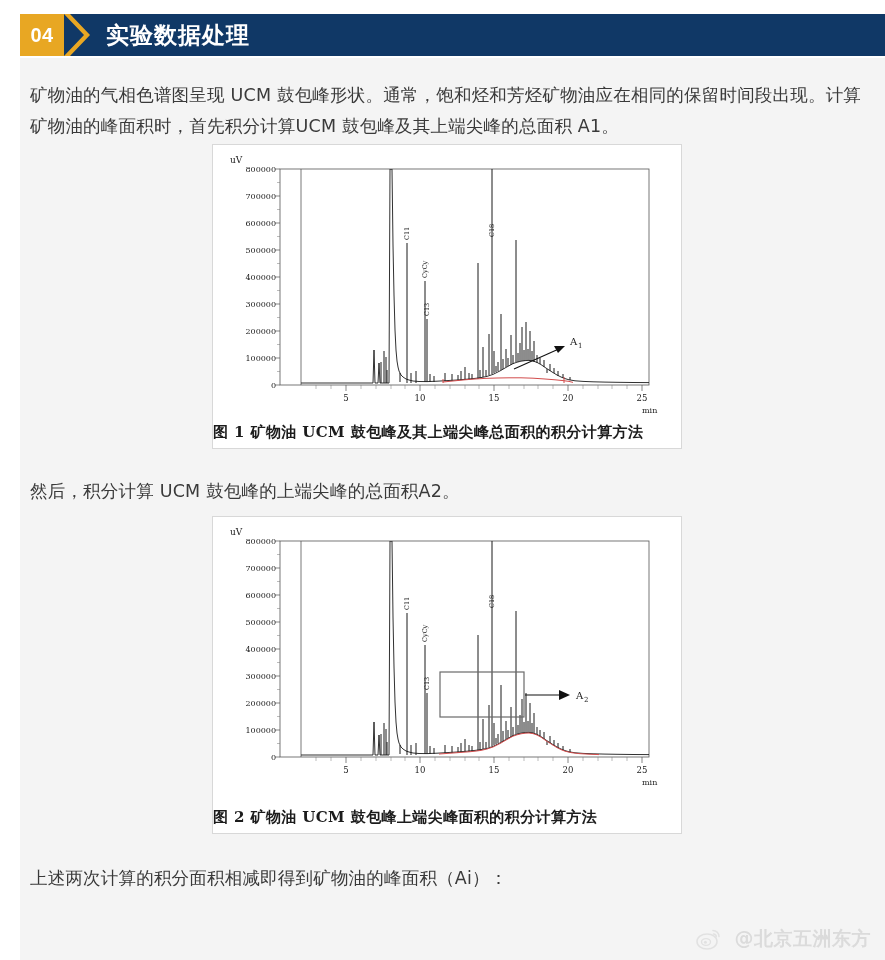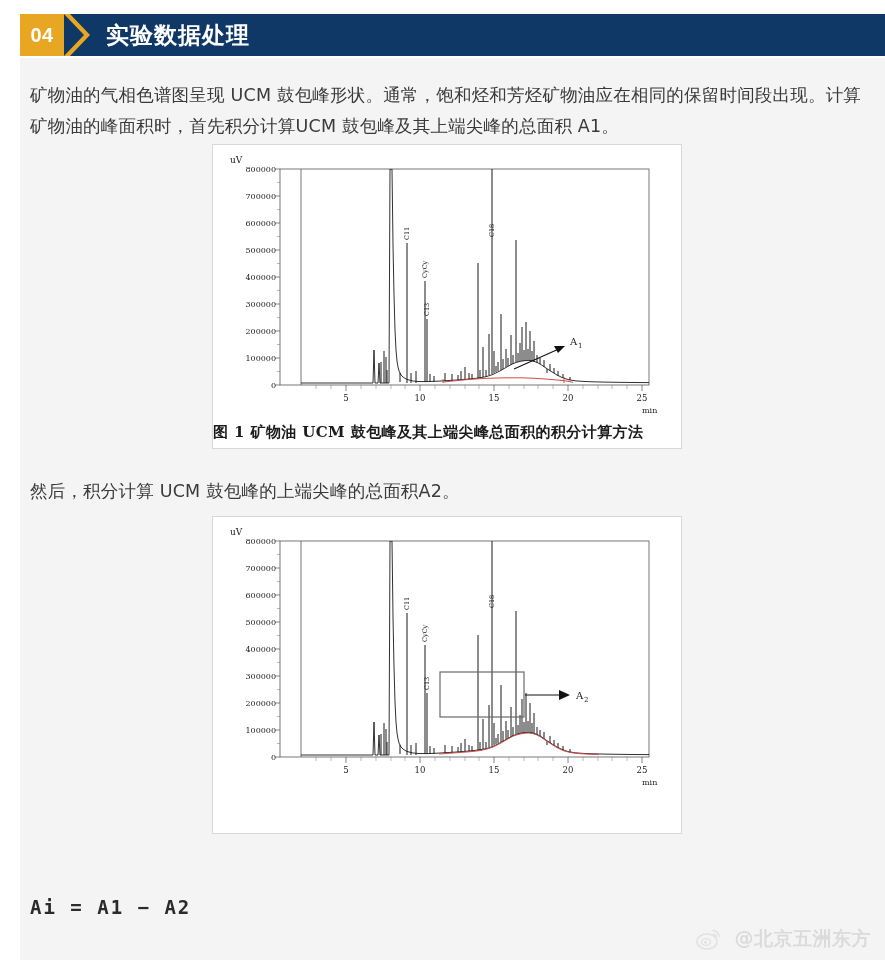--- a/index.html
+++ b/index.html
@@ -535,23 +535,24 @@
 
         <rect x="227" y="155" width="84" height="45" fill="none" stroke="#6a6a6a" stroke-width="1.2"></rect>
 
         <g>
           <line x1="312" y1="178" x2="352" y2="178" stroke="#111" stroke-width="1.2"></line>
           <polygon points="357,178 346,173 346,183" fill="#111"></polygon>
           <text class="axis-text" x="363" y="182" font-size="10">A</text>
           <text class="axis-text" x="371" y="185" font-size="7">2</text>
         </g>
       </svg>
+      <div class="fig-caption">图 2  矿物油 UCM 鼓包峰上端尖峰面积的积分计算方法</div>
     </div>
 
-    <div class="formula">Ai = A1 − A2</div>
+    <div class="para para-3">上述两次计算的积分面积相减即得到矿物油的峰面积（Ai）：</div>
 
     <div class="watermark">
       <svg class="wb-logo" width="26" height="22" viewBox="0 0 26 22" xmlns="http://www.w3.org/2000/svg">
         <ellipse cx="11" cy="13.5" rx="10" ry="7.5" fill="none" stroke="#c9c9c9" stroke-width="1.6"></ellipse>
         <ellipse cx="10" cy="14" rx="4.5" ry="3.4" fill="none" stroke="#c9c9c9" stroke-width="1.4"></ellipse>
         <circle cx="9.4" cy="14.2" r="1.5" fill="#c9c9c9"></circle>
         <path d="M17 2.5 A6 6 0 0 1 23 8.5" fill="none" stroke="#c9c9c9" stroke-width="1.6" stroke-linecap="round"></path>
         <path d="M17.5 6 A3 3 0 0 1 20.3 8.8" fill="none" stroke="#c9c9c9" stroke-width="1.5" stroke-linecap="round"></path>
       </svg>
       <span class="watermark-text">@北京五洲东方</span>

